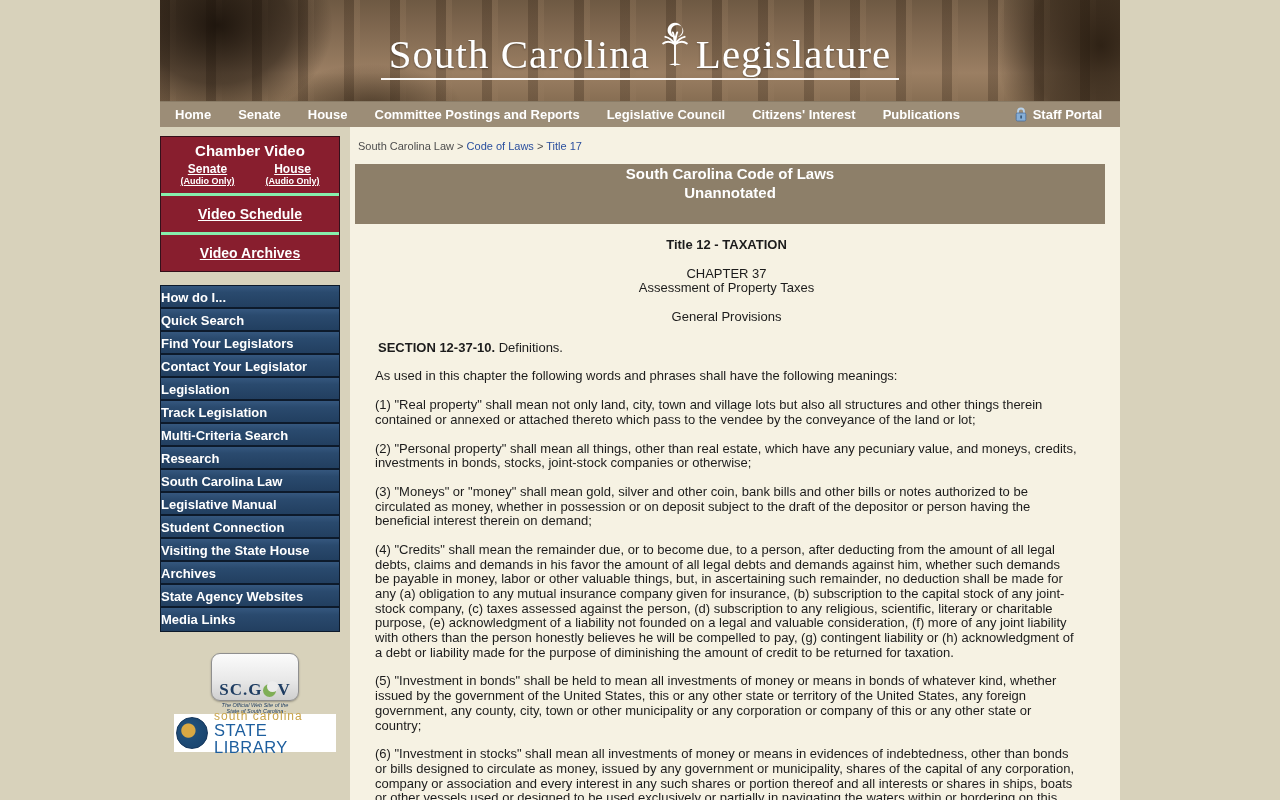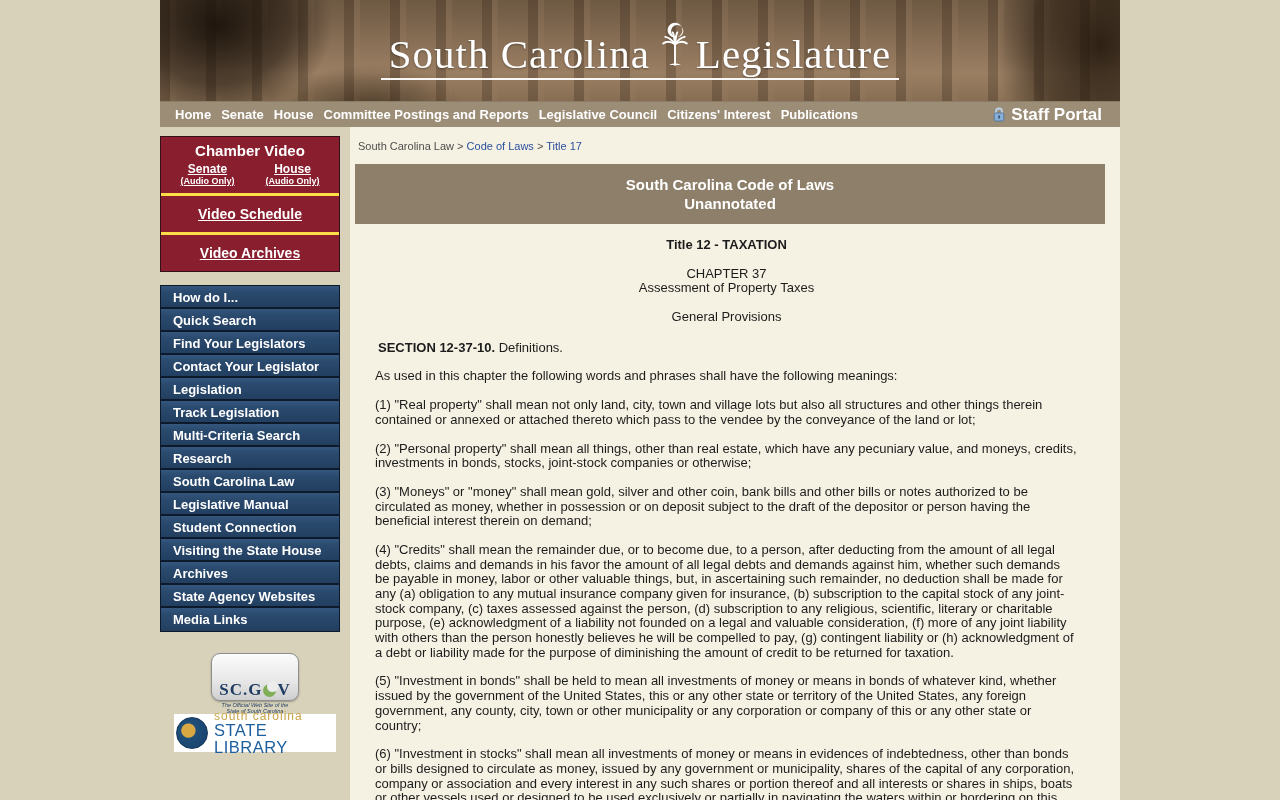--- a/index.html
+++ b/index.html
@@ -34,53 +34,53 @@
   }
   .emblem { margin:0 6px 0 10px; }
 
   
   .navbar {
     height:26px; background:#9c8d77;
     display:flex; align-items:center;
     padding:0 18px 0 15px;
     border-top:1px solid #8a7c67;
   }
-  .nav-links { display:flex; column-gap:10px; }
+  .nav-links { display:flex; column-gap:27px; }
   .nav-link {
     color:#fff; font-weight:bold; font-size:13px;
     text-decoration:none; white-space:nowrap; cursor:pointer;
   }
   .staff-portal { margin-left:auto; display:flex; align-items:center; gap:5px; cursor:pointer; }
-  .staff-portal span { color:#fff; font-weight:bold; font-size:17px; }
+  .staff-portal span { color:#fff; font-weight:bold; font-size:13px; }
 
   
   .content-row { display:flex; min-height:674px; background:#d8d2bb; }
   .sidebar { width:190px; flex-shrink:0; padding-top:9px; }
   .main { flex:1; background:#f6f2e3; padding:13px 0 30px 0; }
 
   
   .video-widget {
-    width:180px; background:#fde047;
+    width:180px; background:#86efac;
     border:1px solid #35101a;
     display:flex; flex-direction:column; gap:3px;
   }
   .vw-box { background:#881e2e; color:#fff; text-align:center; }
   .vw-top { padding:5px 4px 7px 4px; }
   .vw-title { font-size:15px; font-weight:bold; }
   .cv-links { display:flex; justify-content:space-around; margin-top:3px; }
   .cv-link-col { display:flex; flex-direction:column; align-items:center; }
   .cv-link { color:#fff; font-weight:bold; font-size:12px; text-decoration:underline; cursor:pointer; }
   .cv-sub { color:#fff; font-weight:bold; font-size:9px; text-decoration:underline; cursor:pointer; }
   .vw-link-box { padding:9px 4px; }
   .vw-link-box a { color:#fff; font-weight:bold; font-size:14px; text-decoration:underline; cursor:pointer; }
 
   
   .menu { width:180px; margin-top:13px; border:1px solid #0d1a2b; background:#0d1a2b; }
   .menu-item {
-    height:23px; line-height:23px; padding-left:12px;
+    height:23px; line-height:23px; 
     background:linear-gradient(180deg, #35577e 0%, #2a4a6e 30%, #223f60 100%);
     border-bottom:2px solid #0d1a2b;
     color:#fff; font-weight:bold; font-size:13px;
     white-space:nowrap; cursor:pointer;
   }
   .menu-item:last-child { border-bottom:none; }
 
   
   .scgov-card {
     width:88px; height:48px; margin:21px auto 0 auto;
@@ -108,21 +108,21 @@
   .library-line1 { color:#c9a44a; font-size:12px; line-height:12px; letter-spacing:1px; }
   .library-line2 { color:#1d5e9e; font-weight:normal; font-size:16.5px; line-height:17px; letter-spacing:.5px; }
 
   
   .breadcrumb { margin-left:8px; font-size:11px; color:#4d4d4d; }
   .breadcrumb a { color:#2a4f9e; text-decoration:none; cursor:pointer; }
   .crumb-sep { color:#4d4d4d; }
 
   .banner {
     margin:12px 15px 0 5px; height:60px; background:#8d7f69;
-    display:flex; flex-direction:column; align-items:center; justify-content:center;
+    display:flex; flex-direction:column; align-items:center; justify-content:flex-start;
     color:#fff; font-weight:bold; font-size:15px; line-height:19px;
   }
 
   .law-text { margin:0 42px 0 25px; font-size:13px; line-height:1.13; color:#1c1c1c; }
   .center-block { text-align:center; margin-top:14px; }
   .t-title { font-weight:bold; }
   .section-line { margin-top:16px; padding-left:3px; }
   .section-label { font-weight:bold; }
   .law-p { margin-top:14px; }
 </style>

